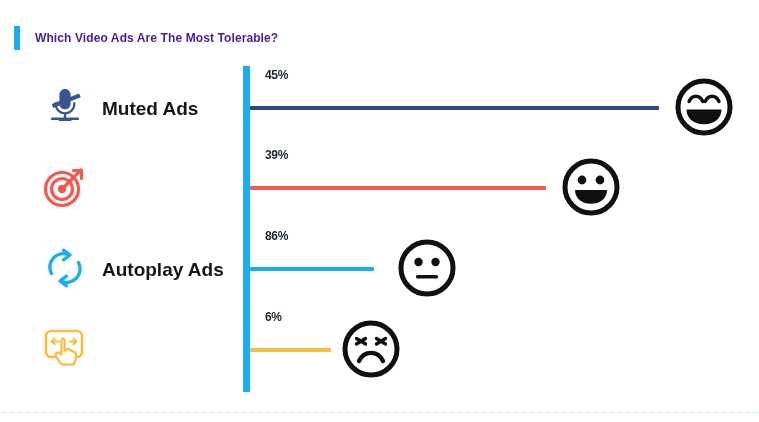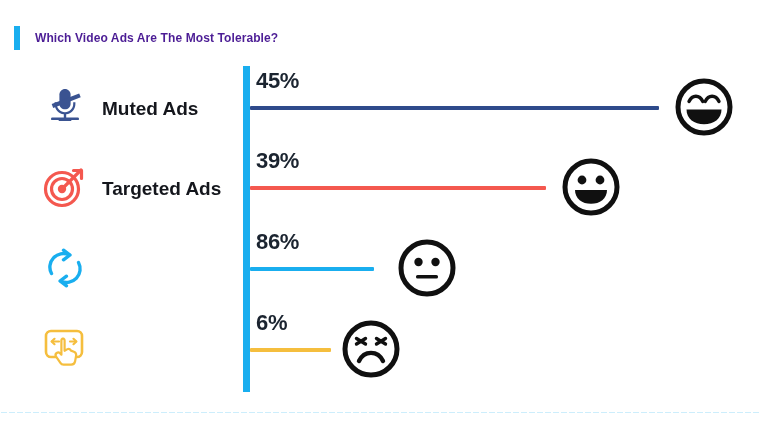--- a/index.html
+++ b/index.html
@@ -80,22 +80,22 @@
     left: 102px;
     top: 36px;
     font-size: 19px;
     font-weight: bold;
     color: #14161c;
     white-space: nowrap;
   }
   .row-value {
     position: absolute;
     top: 6px;
-    left: 256px;
-    font-size: 22px;
+    left: 265px;
+    font-size: 12px;
     font-weight: bold;
     color: #1b2430;
     letter-spacing: -0.3px;
   }
   .row-bar {
     position: absolute;
     left: 250px;
     top: 44px;
     height: 4px;
     border-radius: 1px;
@@ -159,21 +159,20 @@
       <svg width="46" height="44" viewBox="0 0 46 44">
         <g fill="none" stroke="#F4584F" stroke-width="3.2">
           <circle cx="20" cy="24" r="16.5"></circle>
           <circle cx="20" cy="24" r="10.5"></circle>
         </g>
         <circle cx="20" cy="24" r="4.2" fill="#F4584F"></circle>
         <path d="M20 24L39 5" stroke="#F4584F" stroke-width="3.2" stroke-linecap="round"></path>
         <path d="M31.5 5.5h8v8" fill="none" stroke="#F4584F" stroke-width="3.2" stroke-linecap="round" stroke-linejoin="round"></path>
       </svg>
     </div>
-    <div class="row-label">Targeted Ads</div>
     <div class="row-value">39%</div>
     <div class="row-bar" style="width:296px;background:#F4584F;"></div>
     <div class="row-face" style="left:560px;">
       <svg width="62" height="62" viewBox="0 0 62 62">
         <circle cx="31" cy="31" r="26" fill="none" stroke="#101010" stroke-width="5"></circle>
         <circle cx="22" cy="24" r="4.4" fill="#101010"></circle>
         <circle cx="40" cy="24" r="4.4" fill="#101010"></circle>
         <path d="M15 34h32c0 8.8-7.2 13.8-16 13.8S15 42.8 15 34z" fill="#101010"></path>
       </svg>
     </div>
@@ -183,20 +182,21 @@
     <div class="row-icon">
       <svg width="46" height="44" viewBox="0 0 46 44">
         <g fill="none" stroke="#19AEEF" stroke-width="3.4" stroke-linecap="round" stroke-linejoin="round">
           <path d="M9.5 27.5A13.5 13.5 0 0 1 27 8.8"></path>
           <path d="M36.5 16.5A13.5 13.5 0 0 1 19 35.2"></path>
           <path d="M21.5 4.2l6.5 4.8-6.5 4.8"></path>
           <path d="M24.5 39.8L18 35l6.5-4.8"></path>
         </g>
       </svg>
     </div>
+    <div class="row-label">Autoplay Ads</div>
     <div class="row-value">86%</div>
     <div class="row-bar" style="width:124px;background:#19AEEF;"></div>
     <div class="row-face" style="left:396px;">
       <svg width="62" height="62" viewBox="0 0 62 62">
         <circle cx="31" cy="31" r="26" fill="none" stroke="#101010" stroke-width="5"></circle>
         <circle cx="22.5" cy="25" r="4.2" fill="#101010"></circle>
         <circle cx="39.5" cy="25" r="4.2" fill="#101010"></circle>
         <rect x="20" y="38" width="22" height="3.6" rx="1.6" fill="#101010"></rect>
       </svg>
     </div>

